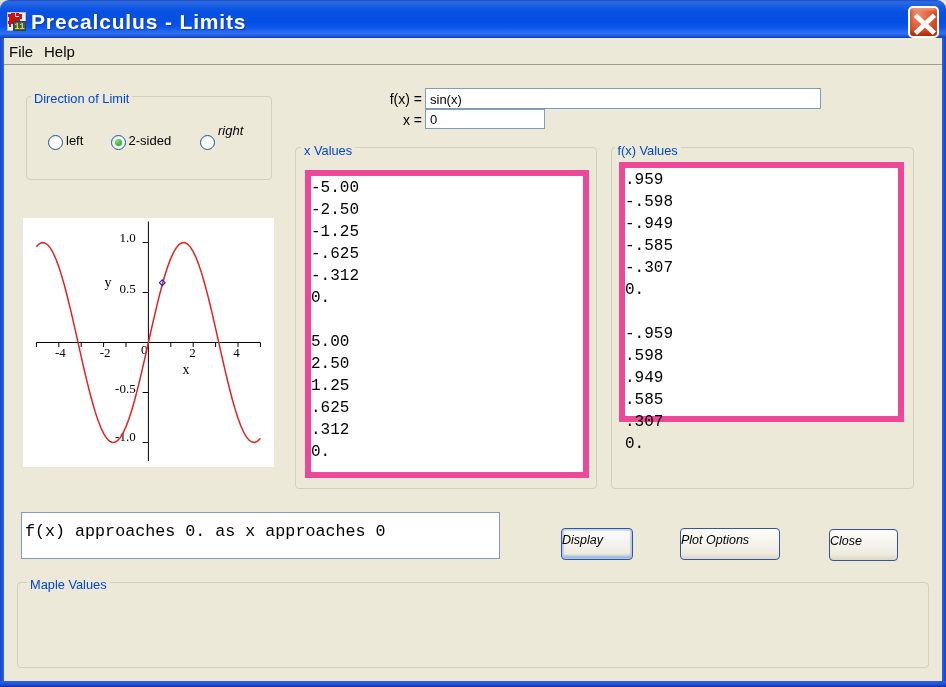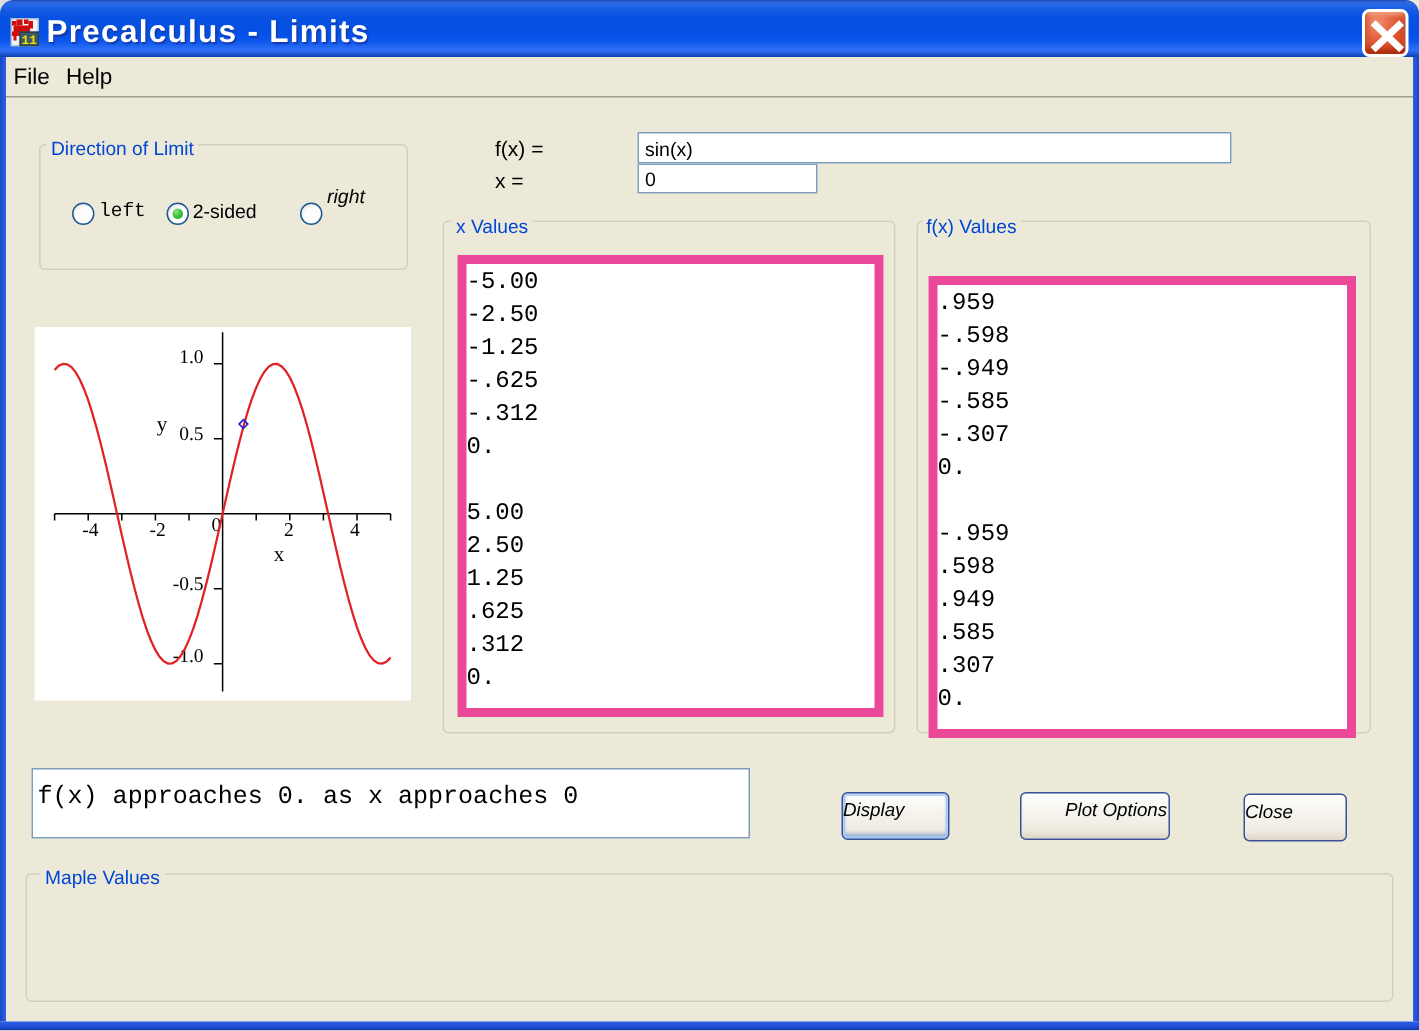--- a/index.html
+++ b/index.html
@@ -16,21 +16,21 @@
 .closebtn svg{position:absolute;left:2px;top:2px;}
 .menubar{position:absolute;left:4px;top:38px;width:938px;height:27px;background:#ece9d8;border-bottom:1px solid #a29d92;font-size:15px;color:#000;}
 .menubar span{position:absolute;top:5px;}
 .gbox{position:absolute;border:1px solid #d2cfc0;border-radius:4px;}
 .glabel{position:absolute;color:#0046d5;font-size:12.8px;background:#ece9d8;padding:0 3px;white-space:nowrap;}
 .tfield{position:absolute;background:#fff;border:1px solid #7f9db9;font-size:14px;color:#000;white-space:pre;}
 .mono{font-family:"Liberation Mono",monospace;}
 .radio{position:absolute;width:15px;height:15px;border-radius:50%;border:1px solid #1d5a94;background:radial-gradient(circle at 65% 70%,#fdfdfd 55%,#e8e6e0 80%,#d7d5cd 100%);}
 .radio .dot{position:absolute;left:3px;top:3px;width:7px;height:7px;border-radius:50%;background:radial-gradient(circle at 35% 30%,#8ae28a 0%,#3fc43f 45%,#1ea81e 100%);}
 .rlabel{position:absolute;font-size:13px;color:#000;}
-.flabel{position:absolute;font-size:14px;color:#000;text-align:left;}
+.flabel{position:absolute;font-size:14px;color:#000;text-align:right;}
 .listbox{position:absolute;background:#fff;border:6px solid #ec4899;font-family:"Liberation Mono",monospace;font-size:16px;line-height:22px;color:#000;padding:1px 0 0 0;white-space:pre;}
 .btn{position:absolute;height:32px;border:1px solid #39539b;border-radius:4px;background:linear-gradient(180deg,#fefefc 0%,#f5f3ec 45%,#eeebe1 80%,#ddd6c6 100%);font-size:12.5px;color:#000;text-align:left;font-family:"Liberation Sans",sans-serif;font-style:italic;}
 .btn span{position:relative;top:4px;}
 .btnfocus{box-shadow:inset 0 1px 1px #c6dafa, inset 1px 0 1px #aecbf6, inset -1px 0 1px #aecbf6, inset 0 0 0 1.5px #a6c6f4, inset 0 -2.5px 3px #7fa3dc;}
 </style></head><body>
 <div class="win">
 
   <div style="position:absolute;left:0;top:0;width:10px;height:10px;background:#dcdcd8;"></div>
   <div class="titlebar"></div>
   <div class="borderL"></div>
@@ -61,21 +61,21 @@
   </svg>
     </div>
   <div class="menubar">
       <span style="left:5px;">File</span>
       <span style="left:40px;">Help</span>
     </div>
 
   <div class="gbox" style="left:26px;top:96px;width:246px;height:84px;"></div>
   <div class="glabel" style="left:31px;top:91px;">Direction of Limit</div>
   <div class="radio" style="left:47.5px;top:135px;"></div>
-  <div class="rlabel" style="left:66px;top:133px;font-family:Liberation Mono, monospace;">left</div>
+  <div class="rlabel" style="left:66px;top:133px;">left</div>
   <div class="radio" style="left:111px;top:135px;">
       <div class="dot"></div>
     </div>
   <div class="rlabel" style="left:128.5px;top:133px;">2-sided</div>
   <div class="radio" style="left:200px;top:135px;"></div>
   <div class="rlabel" style="left:218px;top:123px;font-style:italic;">right</div>
 
   <div class="flabel" style="left:330px;top:91px;width:92px;">f(x) =</div>
   <div class="tfield" style="left:425px;top:88px;width:396px;height:21px;font-size:13px;padding:3px 0 0 4px;">sin(x)</div>
   <div class="flabel" style="left:330px;top:112px;width:92px;">x =</div>
@@ -92,21 +92,21 @@
 
 5.00
 2.50
 1.25
 .625
 .312
 0.</div>
 
   <div class="gbox" style="left:611px;top:147px;width:303px;height:342px;"></div>
   <div class="glabel" style="left:614.5px;top:142.5px;">f(x) Values</div>
-  <div class="listbox" style="left:619px;top:184px;width:285px;height:308px;">.959
+  <div class="listbox" style="left:619px;top:162px;width:285px;height:260px;">.959
 -.598
 -.949
 -.585
 -.307
 0.
 
 -.959
 .598
 .949
 .585
@@ -148,18 +148,18 @@
       <text x="163" y="156" text-anchor="middle" font-size="14">x</text>
     </g>
     <path d="M13.4,28.6 L16.2,25.8 L19.0,24.6 L21.8,24.9 L24.6,26.7 L27.4,30.1 L30.2,35.0 L33.0,41.3 L35.8,48.8 L38.6,57.6 L41.4,67.3 L44.2,78.0 L47.0,89.4 L49.8,101.4 L52.6,113.7 L55.4,126.2 L58.2,138.6 L61.0,150.8 L63.8,162.7 L66.6,173.9 L69.4,184.3 L72.2,193.9 L75.0,202.3 L77.8,209.5 L80.6,215.4 L83.4,219.9 L86.2,222.9 L89.0,224.4 L91.8,224.2 L94.6,222.6 L97.4,219.4 L100.2,214.7 L103.0,208.6 L105.8,201.3 L108.6,192.7 L111.4,183.0 L114.2,172.4 L117.0,161.1 L119.8,149.2 L122.6,137.0 L125.4,124.5 L128.2,112.0 L131.0,99.8 L133.8,87.9 L136.6,76.6 L139.4,66.0 L142.2,56.3 L145.0,47.7 L147.8,40.4 L150.6,34.3 L153.4,29.6 L156.2,26.4 L159.0,24.8 L161.8,24.6 L164.6,26.1 L167.4,29.1 L170.2,33.6 L173.0,39.5 L175.8,46.7 L178.6,55.1 L181.4,64.7 L184.2,75.1 L187.0,86.3 L189.8,98.2 L192.6,110.4 L195.4,122.8 L198.2,135.3 L201.0,147.6 L203.8,159.6 L206.6,171.0 L209.4,181.7 L212.2,191.4 L215.0,200.2 L217.8,207.7 L220.6,214.0 L223.4,218.9 L226.2,222.3 L229.0,224.1 L231.8,224.4 L234.6,223.2 L237.4,220.4" fill="none" stroke="#e22222" stroke-width="1.5"></path>
     <path d="M139.3,61.8 L142.2,64.7 L139.3,67.6 L136.4,64.7 Z" fill="none" stroke="#2222cc" stroke-width="1.1"></path>
   </svg>
   </div>
 
   <div class="tfield mono" style="left:21px;top:512px;width:479px;height:47px;font-size:16.7px;padding:9px 0 0 3px;">f(x) approaches 0. as x approaches 0</div>
 
   <div class="btn btnfocus" style="left:561px;top:528px;width:72px;"><span>Display</span></div>
-  <div class="btn" style="left:680px;top:528px;width:100px;padding-left:29px;"><span>Plot Options</span></div>
+  <div class="btn" style="left:680px;top:528px;width:100px;"><span>Plot Options</span></div>
   <div class="btn" style="left:829px;top:529px;width:69px;"><span>Close</span></div>
 
   <div class="gbox" style="left:17px;top:582px;width:912px;height:86px;"></div>
   <div class="glabel" style="left:27px;top:576.5px;">Maple Values</div>
 </div>
 
 </body></html>

